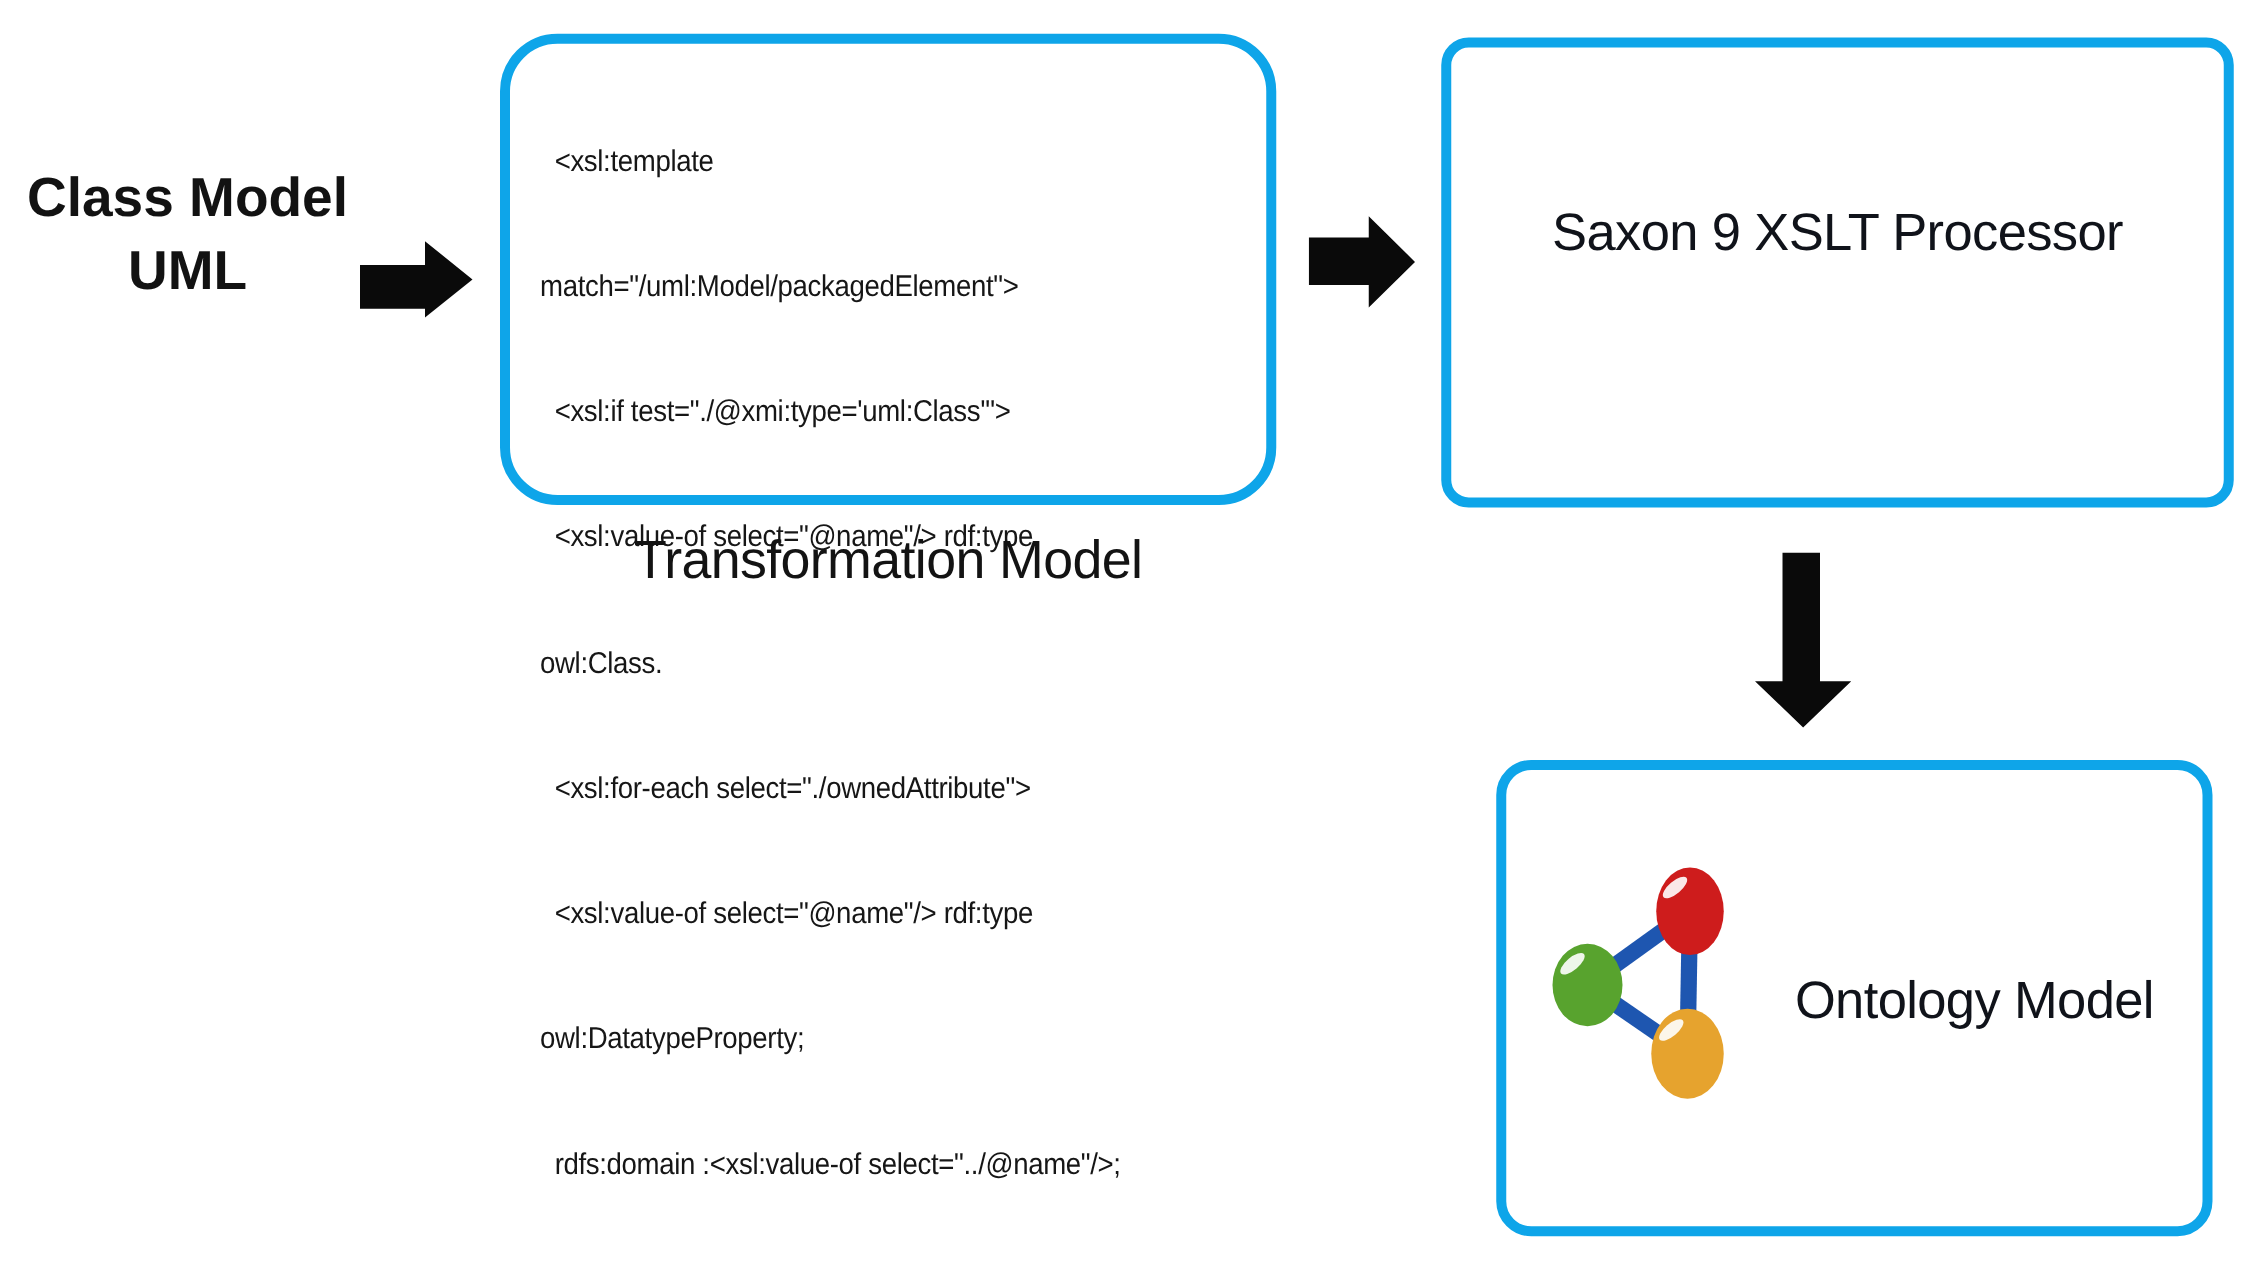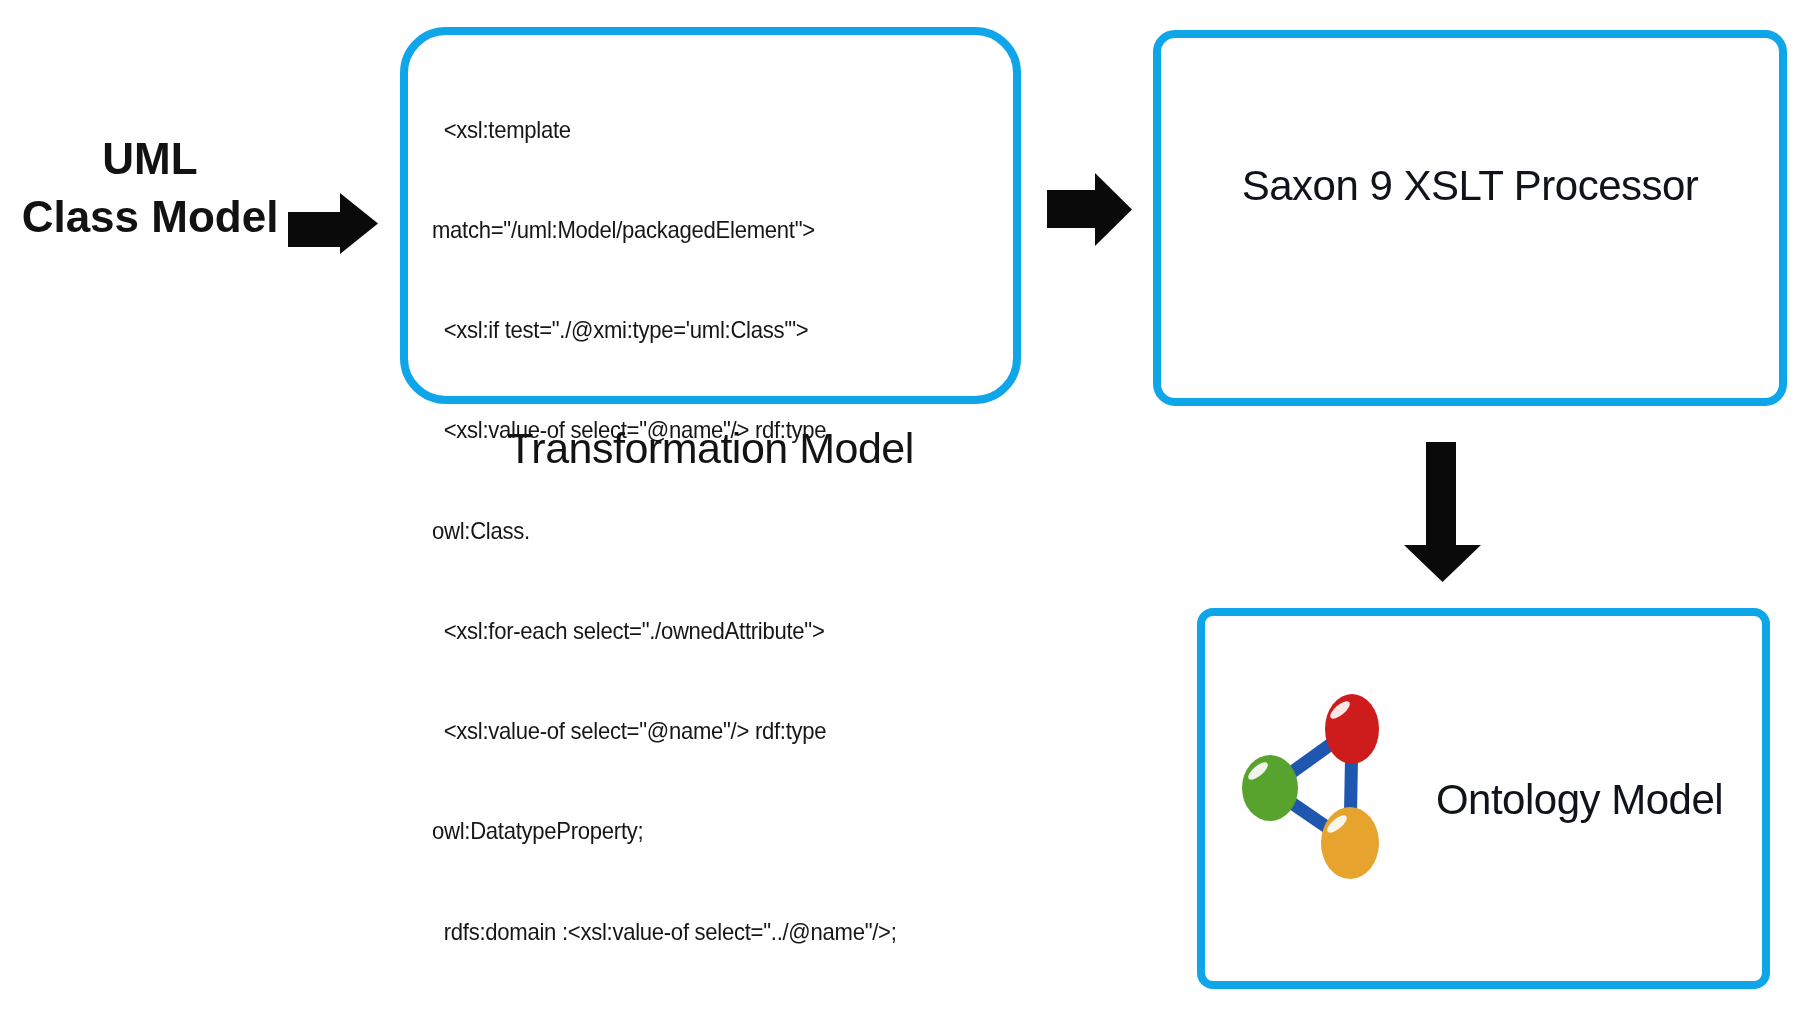--- a/index.html
+++ b/index.html
@@ -15,21 +15,21 @@
     color:#121212;letter-spacing:0px;
   }
 
   
   .rbox{
     position:absolute;background:#ffffff;
     border:8px solid #0ea5e9;box-sizing:border-box;
   }
   .code-box{left:400px;top:27px;width:621px;height:377px;border-radius:46px;}
   .proc-box{left:1153px;top:30px;width:634px;height:376px;border-radius:22px;}
-  .onto-box{left:1197px;top:608px;width:573px;height:381px;border-radius:16px;}
+  .onto-box{left:1197px;top:608px;width:573px;height:381px;border-radius:28px;}
 
   
   .code-lines{
     position:absolute;left:24px;top:11px;right:4px;
     font-size:24px;line-height:33.4px;letter-spacing:-0.3px;
     white-space:pre;color:#161616;
     transform:scaleX(0.92);transform-origin:top left;
   }
   .code-line{white-space:pre;}
 
@@ -49,22 +49,22 @@
 
   .arrow-svg{position:absolute;display:block;}
   .icon-svg{position:absolute;left:18px;top:52px;display:block;}
 </style>
 </head>
 <body>
 
 <div id="canvas">
 
   <div class="abs uml-label">
+    <div>Class Model</div>
     <div>UML</div>
-    <div>Class Model</div>
   </div>
 
   <svg class="arrow-svg" style="left:288px;top:192px" width="92" height="64" viewBox="0 0 92 64">
     <polygon points="0,20 52,20 52,1 90,31.5 52,62 52,55 0,55" fill="#0a0a0a"></polygon>
   </svg>
 
   <div class="rbox code-box">
     <div class="code-lines">
       <div class="code-line">  &lt;xsl:template</div>
       <div class="code-line">match="/uml:Model/packagedElement"&gt;</div>

